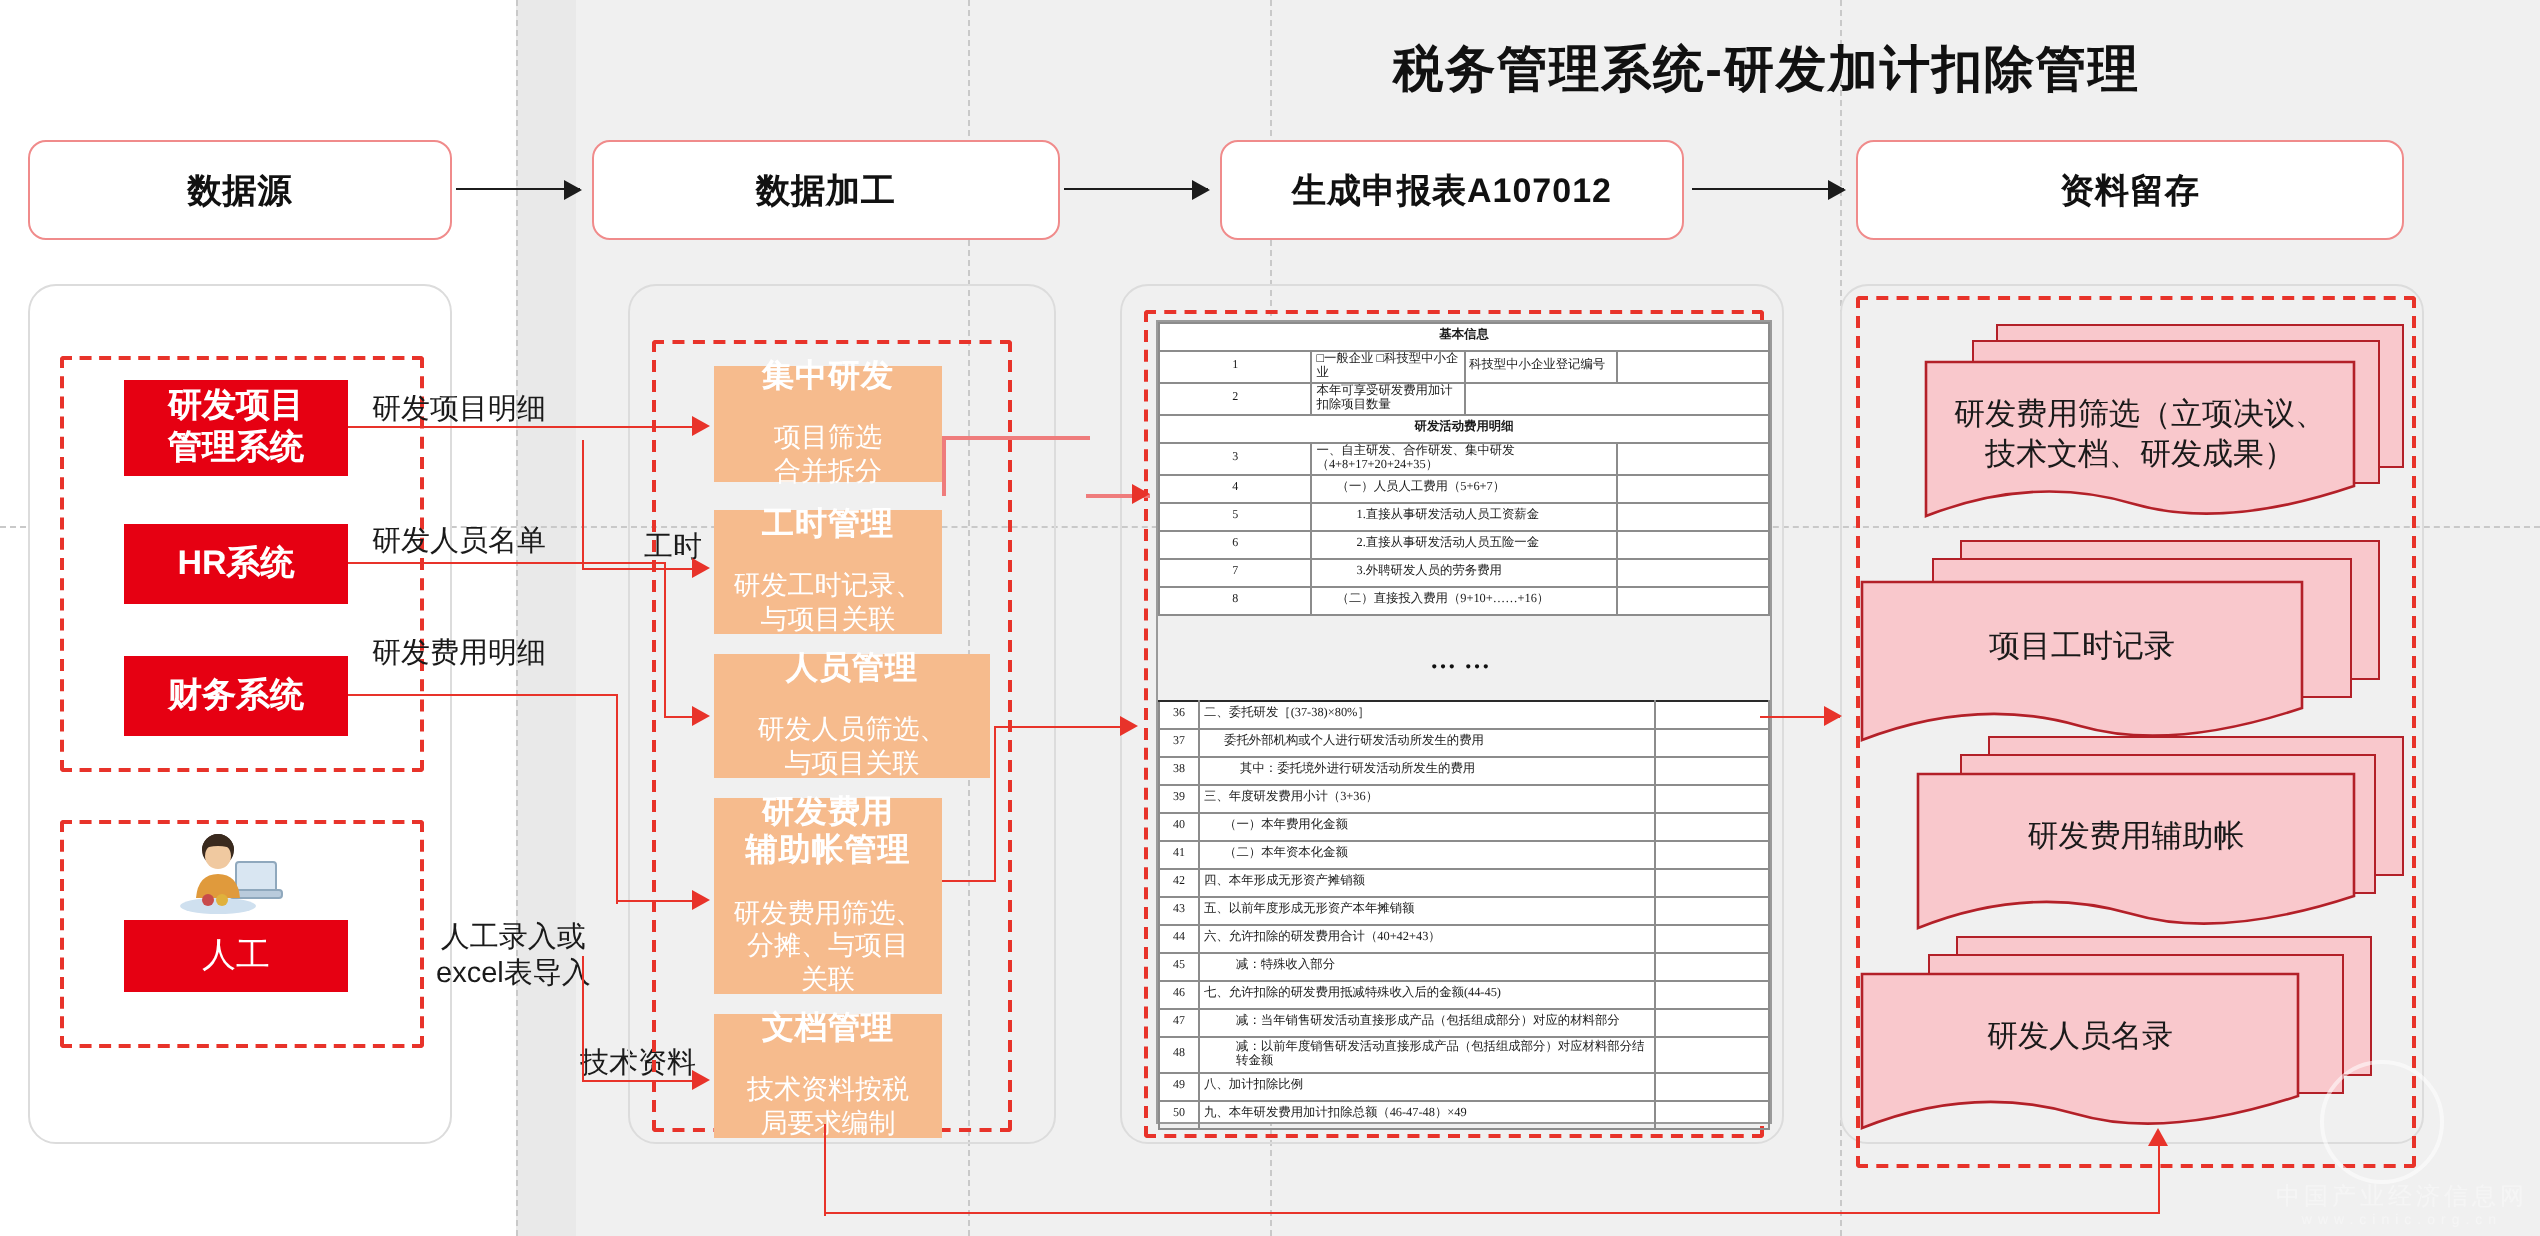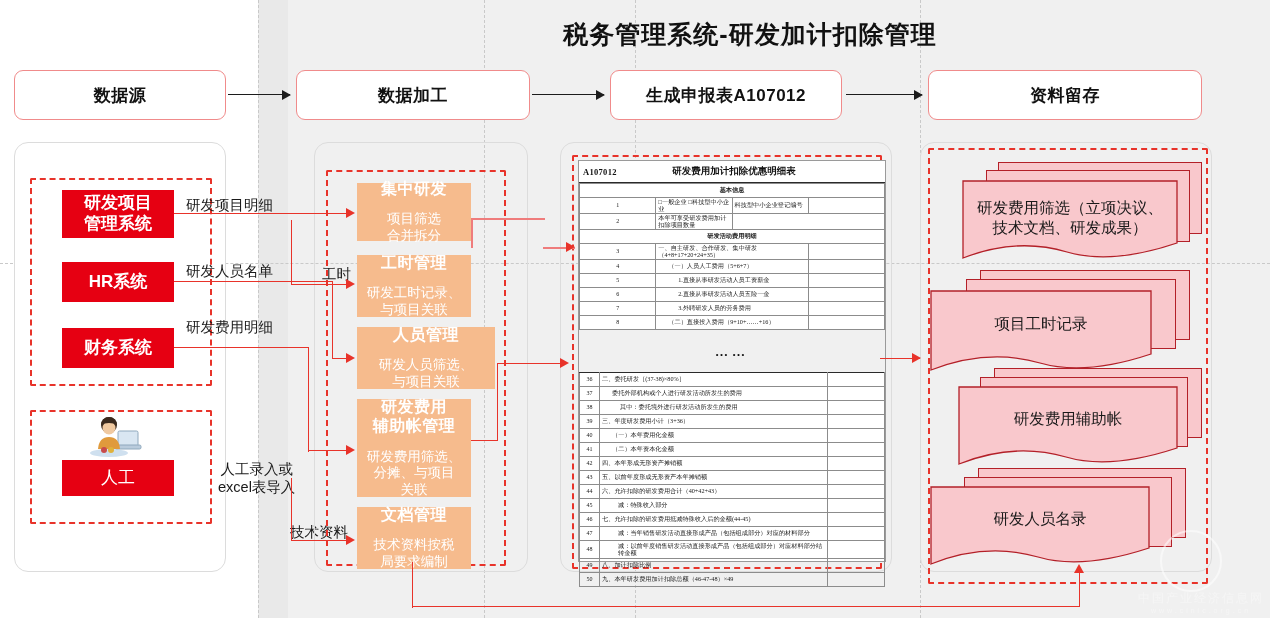--- a/index.html
+++ b/index.html
@@ -16,21 +16,21 @@
   .guide-v{position:absolute;top:0;width:0;border-left:1px dashed #c9c9c9;height:618px;}
   .guide-h{position:absolute;left:0;width:1270px;height:0;border-top:1px dashed #c9c9c9;}
 
   
   .stage{
     position:absolute;height:48px;border:1.6px solid #f08b8b;border-radius:9px;
     background:#ffffff;display:flex;align-items:center;justify-content:center;
     font-weight:bold;font-size:17px;color:#111;letter-spacing:.5px;
   }
   .title{
-    position:absolute;left:430px;top:18px;width:640px;text-align:center;
+    position:absolute;left:430px;top:18px;width:640px;text-align:right;
     font-size:25px;font-weight:bold;color:#111;letter-spacing:1px;
   }
   .arrow-h{position:absolute;height:0;border-top:1.4px solid #1c1c1c;}
   .arrow-h::after{
     content:"";position:absolute;right:-1px;top:-5px;width:0;height:0;
     border-left:9px solid #1c1c1c;border-top:5px solid transparent;border-bottom:5px solid transparent;
   }
 
   
   .panel{position:absolute;border:1.2px solid #dcdcdc;border-radius:14px;background:transparent;}
@@ -206,24 +206,20 @@
   <div class="rarrow" style="left:346px;top:445px;"></div>
 
   <div class="rl" style="left:291px;top:540px;width:61px;height:1.4px;"></div>
   <div class="rarrow" style="left:346px;top:535px;"></div>
   <div class="rl" style="left:291px;top:478px;width:1.4px;height:63px;"></div>
 
   <div class="panel" style="left:560px;top:142px;width:330px;height:428px;"></div>
   <div class="dashed" style="left:572px;top:155px;width:306px;height:410px;"></div>
 
   <div class="form">
-    <div class="fhead">
-      <div class="fcode">A107012</div>
-      <div class="ftitle">研发费用加计扣除优惠明细表</div>
-    </div>
 
     <table class="ftab">
       <tbody>
           <tr>
             <td class="sec" colspan="4">基本信息</td>
           </tr>
       <tr>
         <td class="num">1</td>
         <td>□一般企业        □科技型中小企业</td>
         <td style="width:90px">科技型中小企业登记编号</td>

